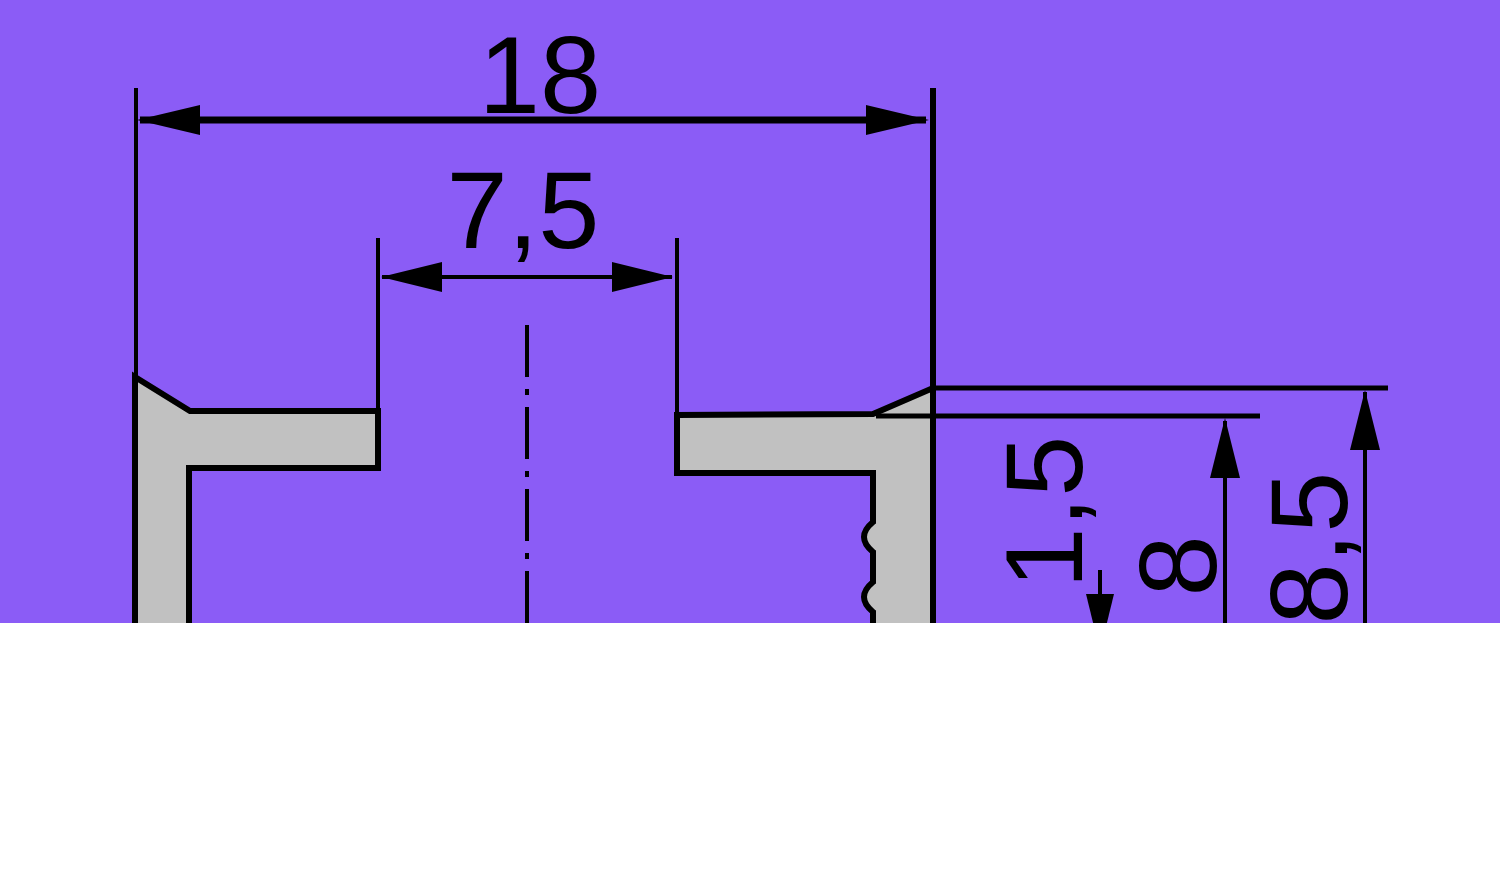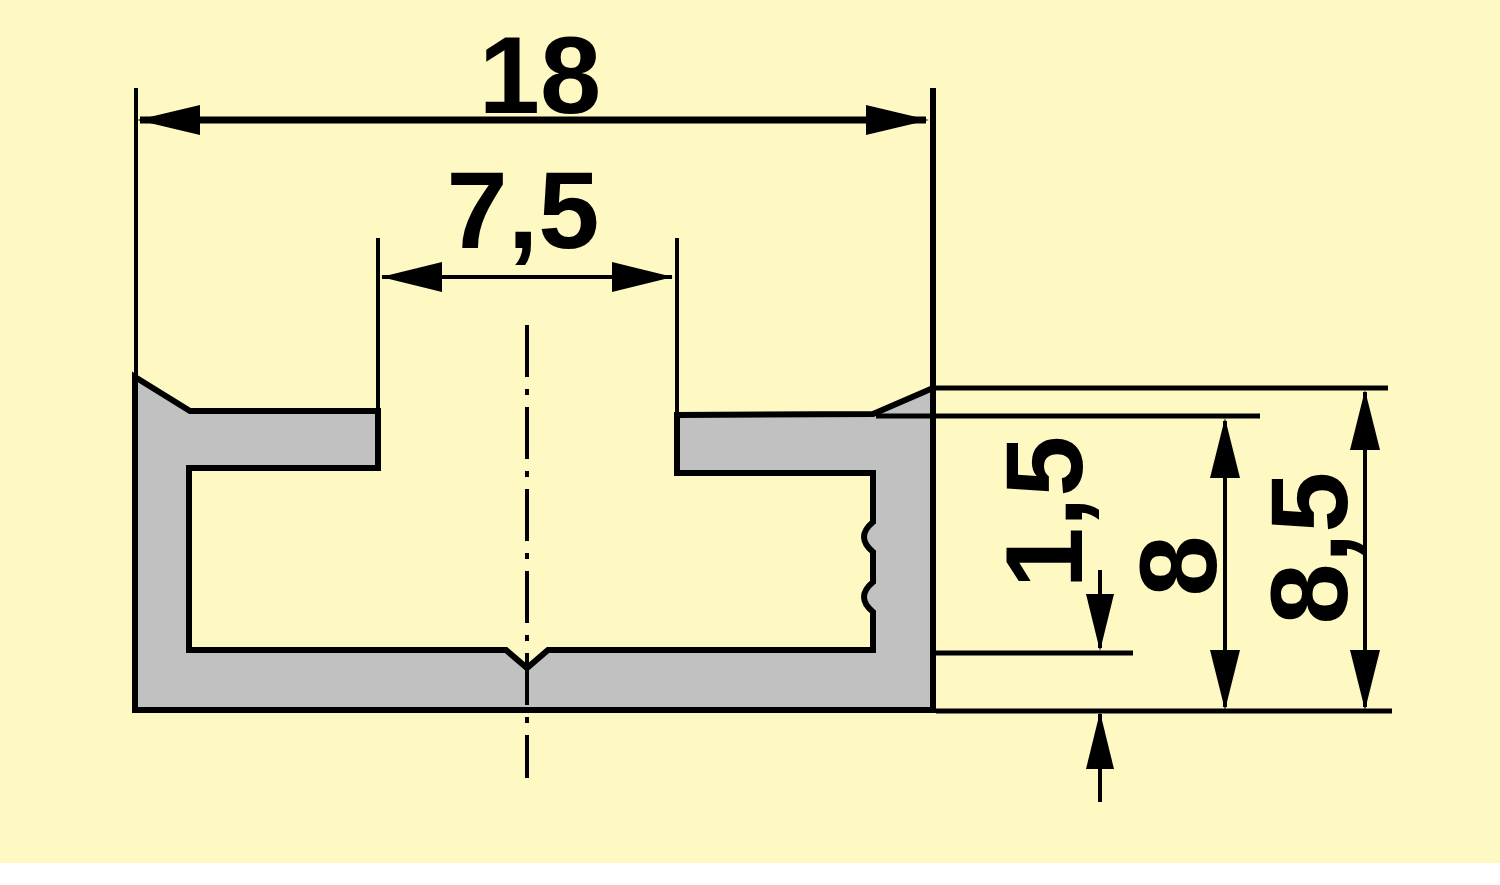--- a/index.html
+++ b/index.html
@@ -3,24 +3,23 @@
 <meta charset="utf-8">
 <style>
   html, body {
     margin: 0;
     padding: 0;
     background: #ffffff;
   }
   .canvas {
     position: relative;
     width: 1500px;
-    height: 863px;
-    background: #fef9c3;
+    height: 623px;
+    background: #8b5cf6;
     overflow: hidden;
-    font-weight: bold;
   }
   svg {
     position: absolute;
     left: 0;
     top: 0;
     display: block;
   }
   .outline {
     fill: #c1c1c1;
     stroke: #000000;

